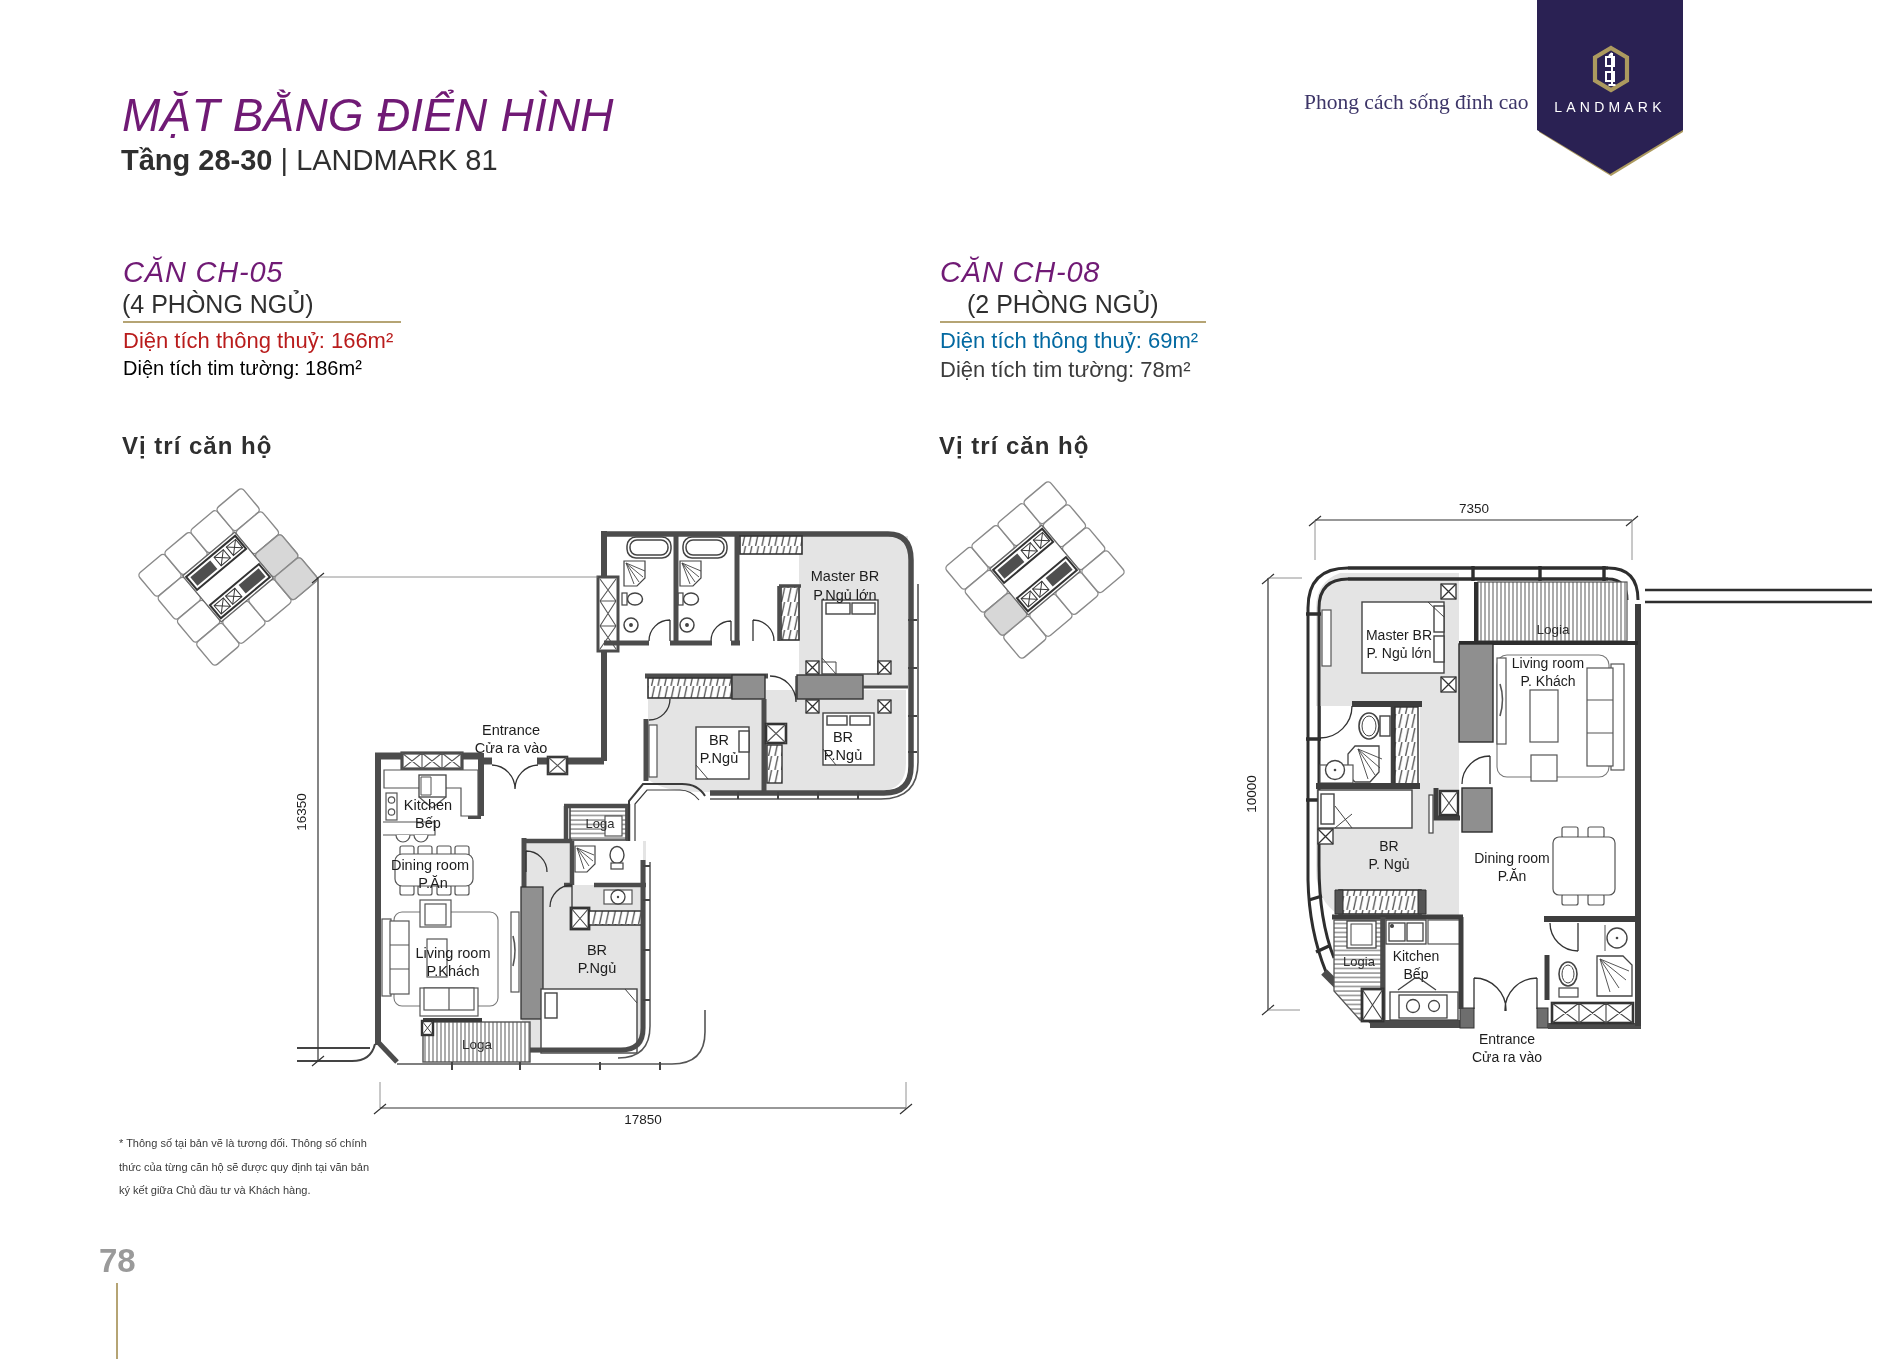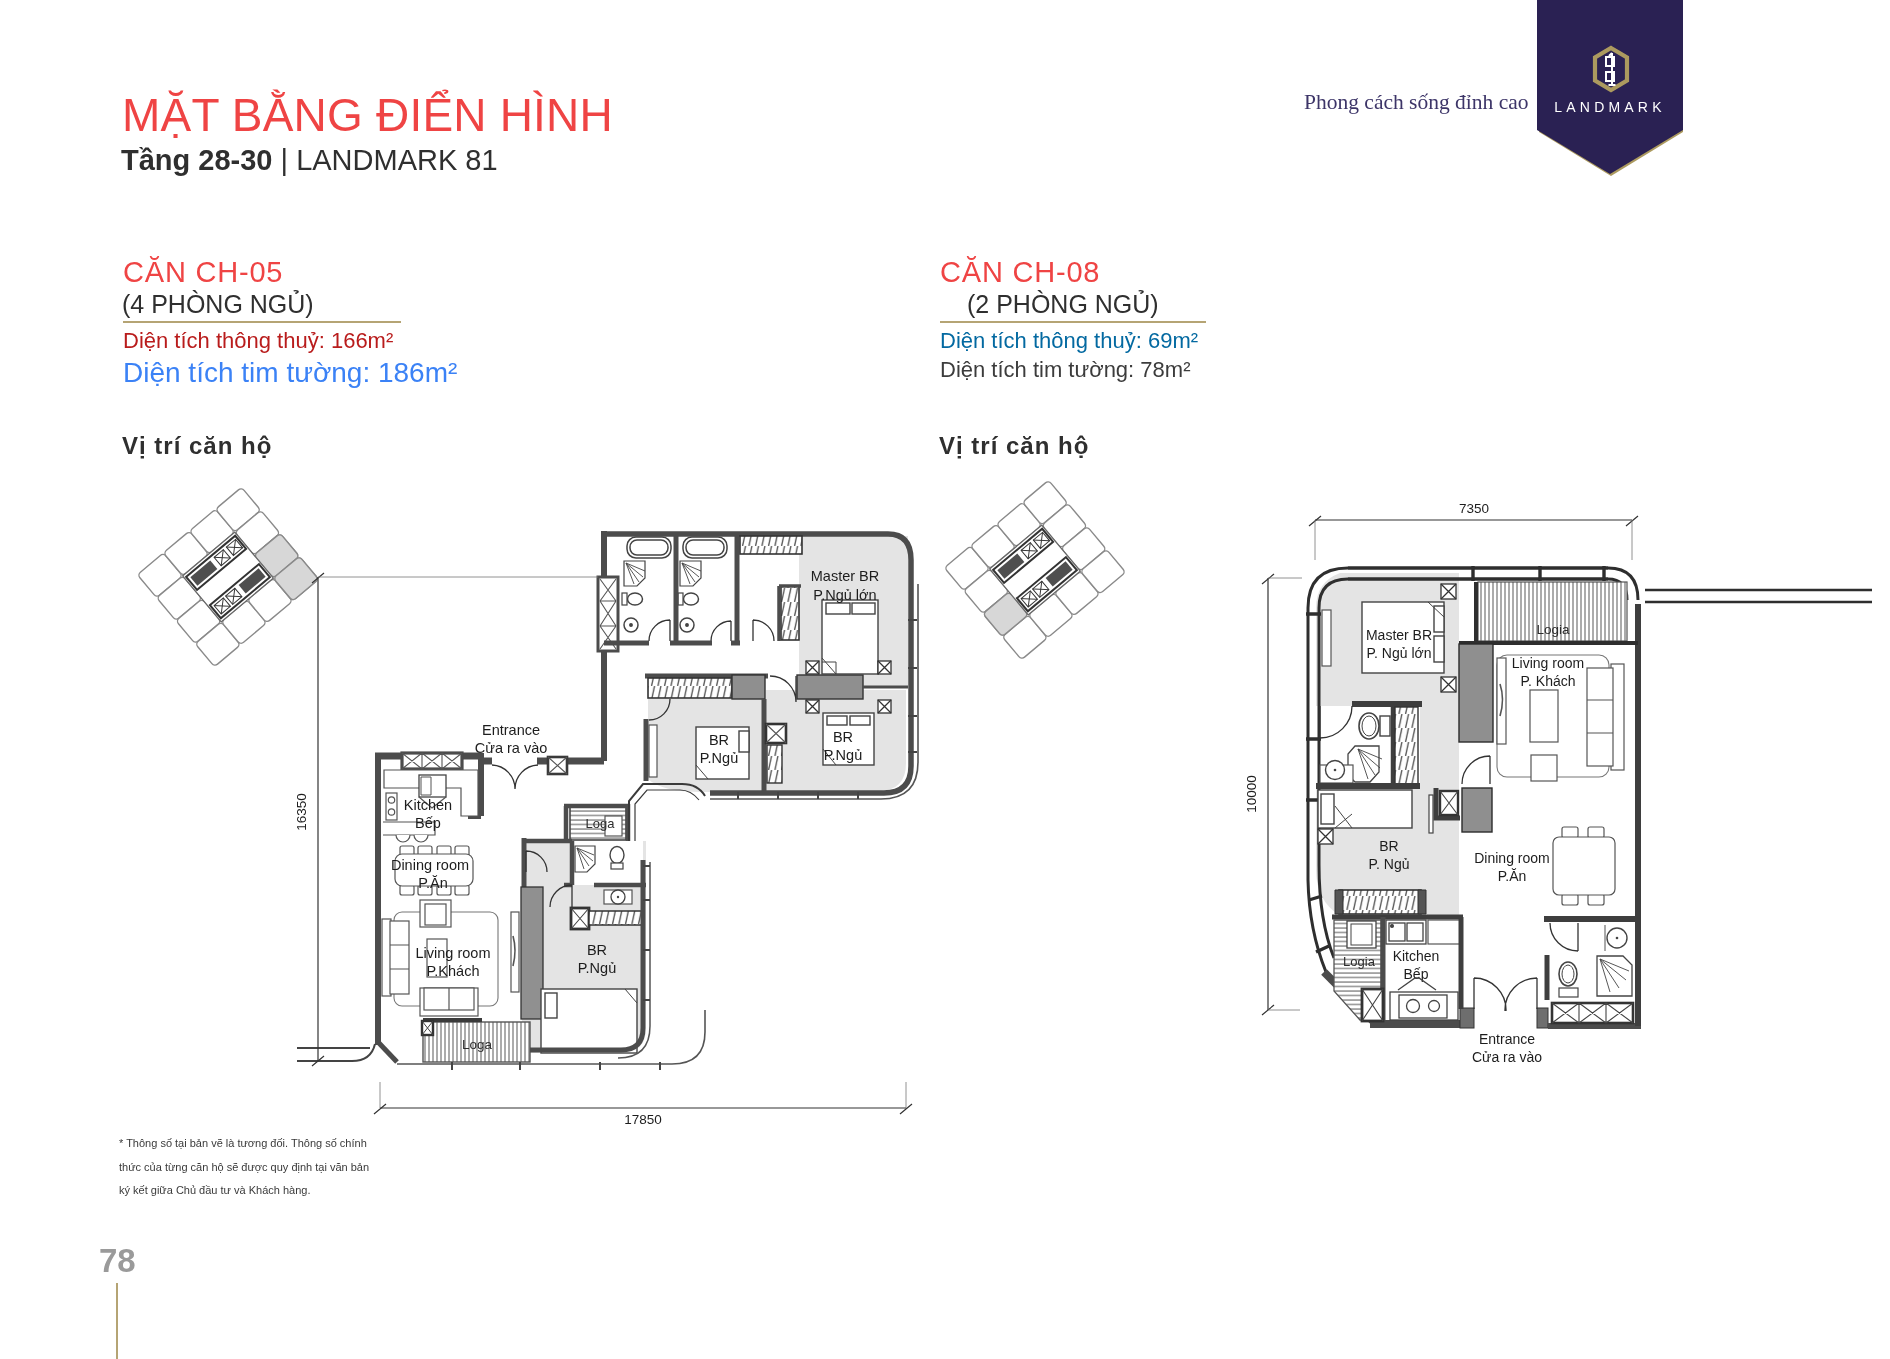--- a/index.html
+++ b/index.html
@@ -1,38 +1,38 @@
 <!DOCTYPE html>
 <html><head>
 <meta charset="utf-8">
 <style>
 html,body{margin:0;padding:0;background:#fff;}
 body{width:1890px;height:1359px;position:relative;font-family:"Liberation Sans",sans-serif;overflow:hidden;}
 .abs{position:absolute;}
-.gold{color:#ef4444;}
+.gold{color:#701a75;font-style:italic;}
 .dark{color:#2f2f2f;}
 </style>
 </head>
 <body>
 
 <div class="abs gold" style="left:122px;top:88px;font-size:46px;letter-spacing:0.2px;">MẶT BẰNG ĐIỂN HÌNH</div>
 
 <div class="abs dark" style="left:121px;top:144px;font-size:29px;"><b>Tầng 28-30</b> <span style="font-weight:400">| LANDMARK 81</span></div>
 
 <div class="abs" style="left:1304px;top:90px;font-family:'Liberation Serif',serif;font-size:21.5px;color:#3d3568;text-align:right;">Phong cách sống đỉnh cao</div>
 
 <div class="abs gold" style="left:123px;top:256px;font-size:29px;letter-spacing:0.8px;">CĂN CH-05</div>
 
 <div class="abs dark" style="left:122px;top:290px;font-size:25px;">(4 PHÒNG NGỦ)</div>
 
 <div class="abs" style="left:123px;top:321px;width:278px;height:2px;background:#b5a474;"></div>
 
 <div class="abs" style="left:123px;top:328px;font-size:22px;color:#b91c1c;">Diện tích thông thuỷ: 166m²</div>
 
-<div class="abs" style="left:123px;top:357px;font-size:28px;color:#3b82f6;">Diện tích tim tường: 186m²</div>
+<div class="abs" style="left:123px;top:357px;font-size:20px;color:#000000;">Diện tích tim tường: 186m²</div>
 
 <div class="abs dark" style="left:122px;top:432px;font-size:24px;font-weight:bold;letter-spacing:1px;">Vị trí căn hộ</div>
 
 <div class="abs gold" style="left:940px;top:256px;font-size:29px;letter-spacing:0.8px;">CĂN CH-08</div>
 
 <div class="abs dark" style="left:939px;top:290px;font-size:25px;margin-left:28px;">(2 PHÒNG NGỦ)</div>
 
 <div class="abs" style="left:940px;top:321px;width:266px;height:2px;background:#b5a474;"></div>
 
 <div class="abs" style="left:940px;top:328px;font-size:22px;color:#0369a1;">Diện tích thông thuỷ: 69m²</div>

